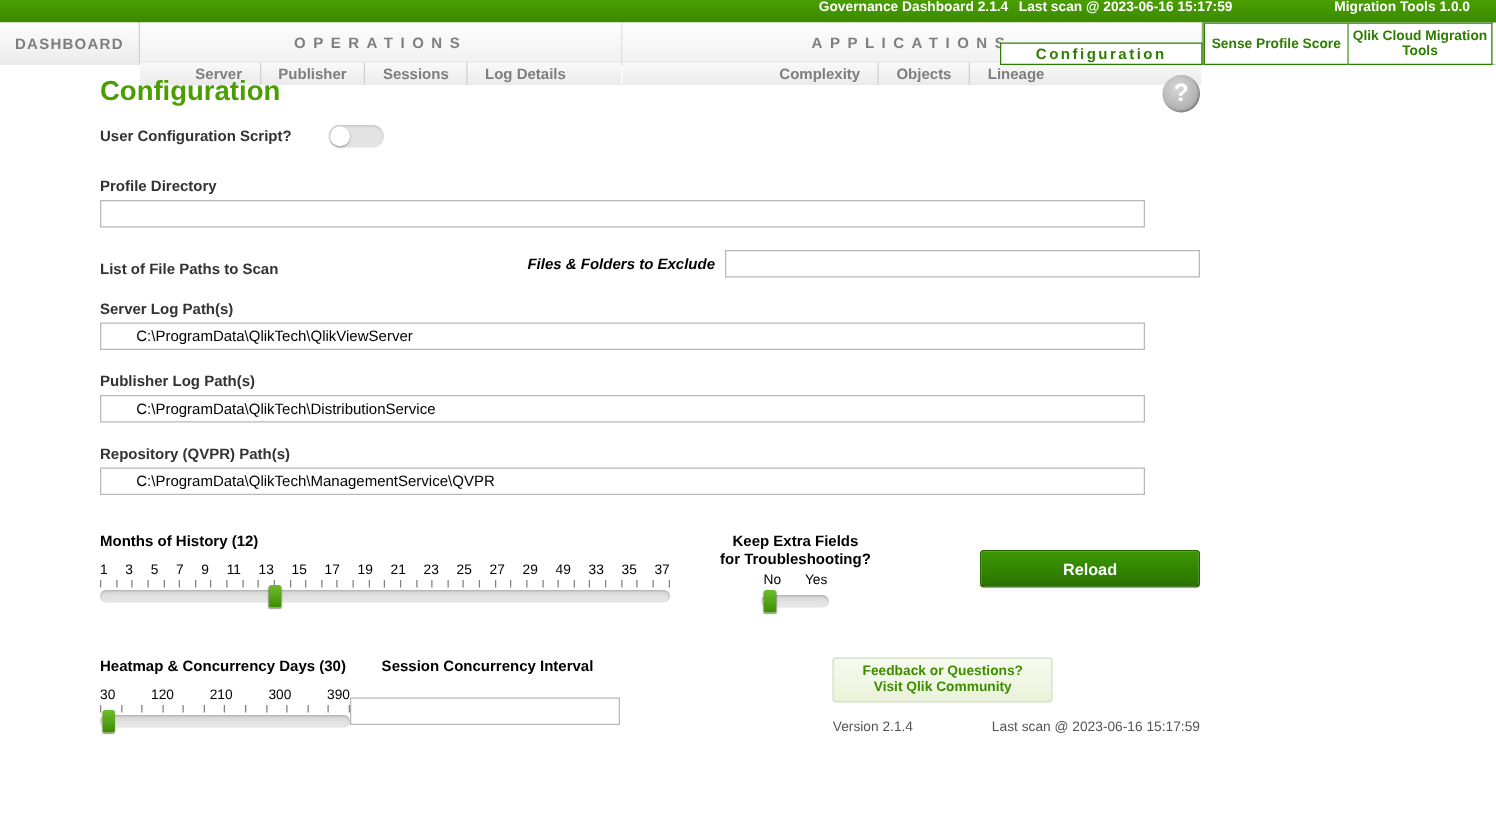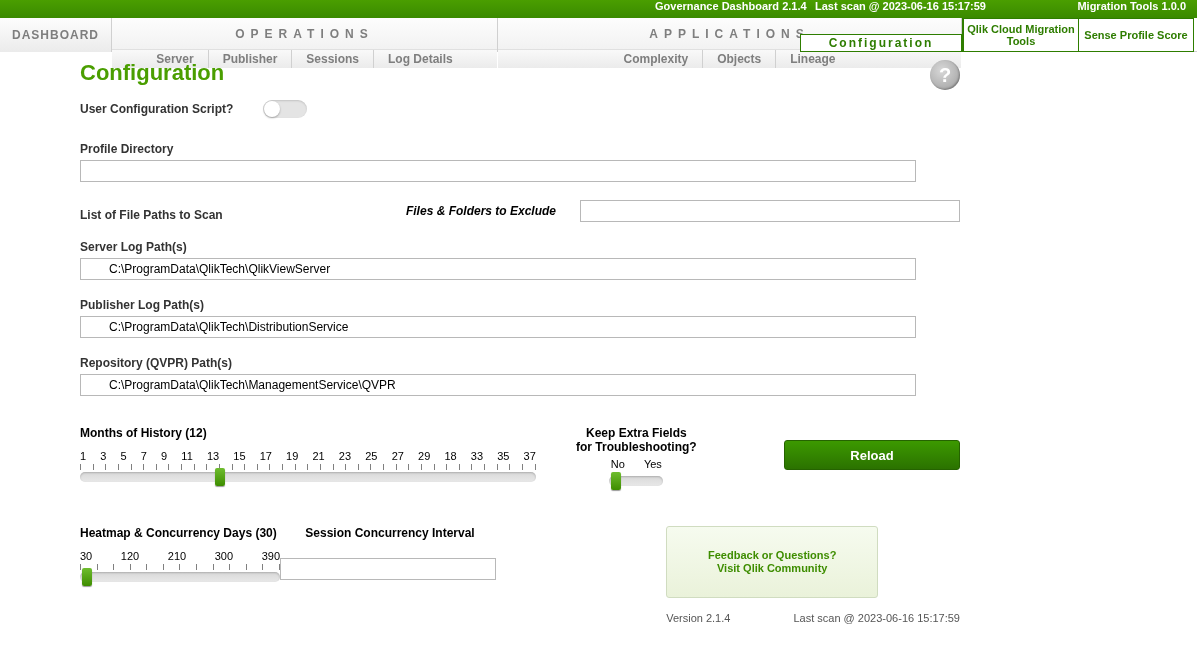--- a/index.html
+++ b/index.html
@@ -2,21 +2,21 @@
 <html><head>
 <meta charset="utf-8">
 <style>
   * { box-sizing: border-box; margin: 0; padding: 0; }
   body { font-family: Arial, Helvetica, sans-serif; font-size: 12px; background: #fff; width: 1197px; height: 650px; overflow: hidden; position: relative; }
 
   
   .top-bar { background: linear-gradient(#4a9e00, #3a8a00); height: 18px; position: relative; color: #fff; font-size: 11px; font-weight: bold; }
   .top-bar .tb-center { position: absolute; left: 655px; top: 0; }
   .top-bar .tb-lastscan { position: absolute; left: 815px; top: 0; }
-  .top-bar .tb-right { position: absolute; right: 11px; top: 0; }
+  .top-bar .tb-right { position: absolute; right: 21px; top: 0; }
 
   
   .nav-area { position: relative; height: 34px; border-bottom: 1px solid #d0d0d0; }
   .nav-dashboard { position: absolute; left: 0; top: 0; width: 112px; height: 34px; display: flex; align-items: center; justify-content: center; color: #7e7e7e; font-weight: bold; letter-spacing: 1px; font-size: 12px; border-right: 1px solid #d0d0d0; background: linear-gradient(#fdfdfd, #ebebeb); }
 
   .nav-group { position: absolute; top: 0; height: 34px; text-align: center; }
   .nav-group-title { height: 32px; color: #7e7e7e; font-weight: bold; letter-spacing: 6px; font-size: 12px; background: linear-gradient(#fdfdfd, #f2f2f2); border-bottom: 1px solid #e0e0e0; display: flex; align-items: center; justify-content: center; }
   .nav-sub { height: 18px; display: flex; align-items: center; justify-content: center; background: linear-gradient(#f9f9f9, #ebebeb); }
   .nav-sub-item { color: #7e7e7e; font-weight: bold; font-size: 12px; padding: 0 14px; border-right: 1px solid #d0d0d0; height: 18px; display: flex; align-items: center; cursor: pointer; }
   .nav-sub-item:last-child { border-right: none; }
@@ -36,21 +36,21 @@
   .page-title { color: #4a9e00; font-size: 22px; font-weight: bold; margin-bottom: 14px; }
   .help-icon { position: absolute; left: 930px; top: 60px; width: 30px; height: 30px; border-radius: 50%; background: radial-gradient(circle at 40% 35%, #d8d8d8, #9c9c9c); display: flex; align-items: center; justify-content: center; color: #fff; font-size: 20px; font-weight: bold; cursor: pointer; box-shadow: inset -1px -1px 2px rgba(0,0,0,0.3); }
 
   .cfg-row { display: flex; align-items: center; margin-bottom: 24px; font-weight: bold; color: #333; font-size: 12px; }
   .toggle { margin-left: 30px; width: 44px; height: 18px; border-radius: 10px; background: #e4e4e4; position: relative; cursor: pointer; box-shadow: inset 0 1px 2px rgba(0,0,0,0.15); }
   .toggle-knob { position: absolute; left: 1px; top: 1px; width: 16px; height: 16px; border-radius: 50%; background: #fff; box-shadow: 0 1px 2px rgba(0,0,0,0.3); }
 
   .field-row { margin-bottom: 18px; }
   .field-row .label-line { display: flex; justify-content: space-between; align-items: flex-end; margin-bottom: 4px; }
   .field-row label { font-weight: bold; font-size: 12px; color: #333; }
-  .field-row .exclude-label { font-style: italic; font-weight: bold; font-size: 12px; margin-right: 24px; }
+  .field-row .exclude-label { font-style: italic; font-weight: bold; font-size: 12px; margin-right: 8px; }
   .field-row input[type=text] { width: 836px; height: 22px; border: 1px solid #b8b8b8; font-size: 12px; padding: 0 28px; background: #fff; }
   .exclude-input { width: 380px !important; padding: 0 8px !important; }
 
   .sliders-row { display: flex; align-items: flex-start; gap: 40px; margin-top: 30px; }
   .slider-block { }
   .slider-block .sl-title { font-weight: bold; font-size: 12px; margin-bottom: 10px; }
   .slider-track { position: relative; width: 456px; height: 10px; background: linear-gradient(#d8d8d8,#e8e8e8); border-radius: 5px; box-shadow: inset 0 1px 2px rgba(0,0,0,0.2); }
   .slider-track.small { width: 200px; }
   .slider-handle { position: absolute; top: -4px; width: 10px; height: 18px; background: linear-gradient(#6fbd2f,#3e8d00); border-radius: 2px; box-shadow: 0 1px 1px rgba(0,0,0,0.4); cursor: pointer; }
   .slider-labels { display: flex; justify-content: space-between; font-size: 11px; margin-bottom: 2px; }
@@ -62,21 +62,21 @@
   .keep-extra .ke-opts { font-size: 11px; margin-top: 4px; margin-bottom: 6px; }
   .keep-extra .ke-opts span { margin: 0 8px; }
   .keep-extra .ke-slider { position: relative; width: 54px; height: 10px; background: linear-gradient(#d8d8d8,#e8e8e8); border-radius: 5px; margin: 0 auto; box-shadow: inset 0 1px 2px rgba(0,0,0,0.2); }
 
   .reload-btn { width: 176px; height: 30px; background: linear-gradient(#3c9900,#2b7200); border: 1px solid #256300; color: #fff; font-weight: bold; font-size: 13px; border-radius: 3px; cursor: pointer; }
 
   .bottom-sliders { display: flex; align-items: flex-start; margin-top: 40px; }
   .session-block .sc-title { font-weight: bold; font-size: 12px; text-align: center; margin-bottom: 18px; }
   .session-block input { width: 216px; height: 22px; border: 1px solid #b8b8b8; }
 
-  .feedback-btn { width: 212px; padding: 22px 0; background: linear-gradient(#f6fbef,#eaf2da); border: 1px solid #d0dcc0; color: #3e8d00; font-weight: bold; font-size: 11px; border-radius: 3px; cursor: pointer; text-align: center; line-height: 13px; }
+  .feedback-btn { width: 176px; padding: 4px 0; background: linear-gradient(#f6fbef,#eaf2da); border: 1px solid #d0dcc0; color: #3e8d00; font-weight: bold; font-size: 11px; border-radius: 3px; cursor: pointer; text-align: center; line-height: 13px; }
 
   .ver-line { font-size: 11px; color: #555; margin-top: 14px; }
 </style>
 </head>
 <body>
 
 <div class="top-bar">
   <span class="tb-center">Governance Dashboard 2.1.4</span>
   <span class="tb-lastscan">Last scan @ 2023-06-16 15:17:59</span>
   <span class="tb-right">Migration Tools 1.0.0</span>
@@ -101,22 +101,22 @@
       <div class="nav-sub-item">Complexity</div>
       <div class="nav-sub-item">Objects</div>
       <div class="nav-sub-item">Lineage</div>
     </div>
   </div>
 
   <div class="nav-right-top">Scan Details</div>
   <div class="nav-right-config">Configuration</div>
 
   <div class="nav-right-group">
+    <div class="migration-box">Sense Profile Score</div>
     <div class="migration-box">Qlik Cloud Migration Tools</div>
-    <div class="migration-box">Sense Profile Score</div>
   </div>
 </div>
 
 <div class="help-icon">?</div>
 
 <div class="content">
   <div class="page-title">Configuration</div>
 
   <div class="cfg-row">
     <span>User Configuration Script?</span>
@@ -175,21 +175,21 @@
           <span>11</span>
           <span>13</span>
           <span>15</span>
           <span>17</span>
           <span>19</span>
           <span>21</span>
           <span>23</span>
           <span>25</span>
           <span>27</span>
           <span>29</span>
-          <span>18</span>
+          <span>49</span>
           <span>33</span>
           <span>35</span>
           <span>37</span>
       </div>
       <div class="slider-ticks">
           <span></span>
           <span></span>
           <span></span>
           <span></span>
           <span></span>

